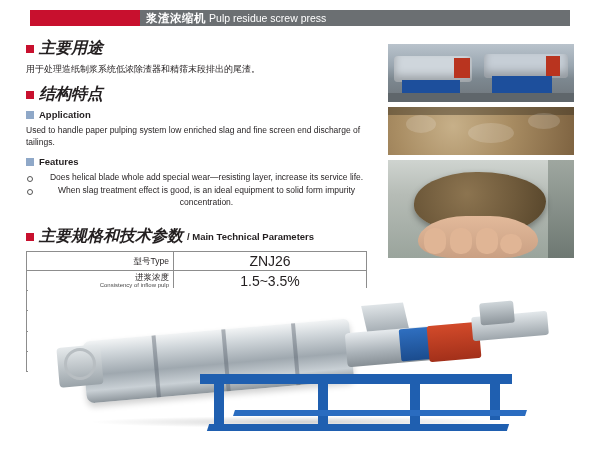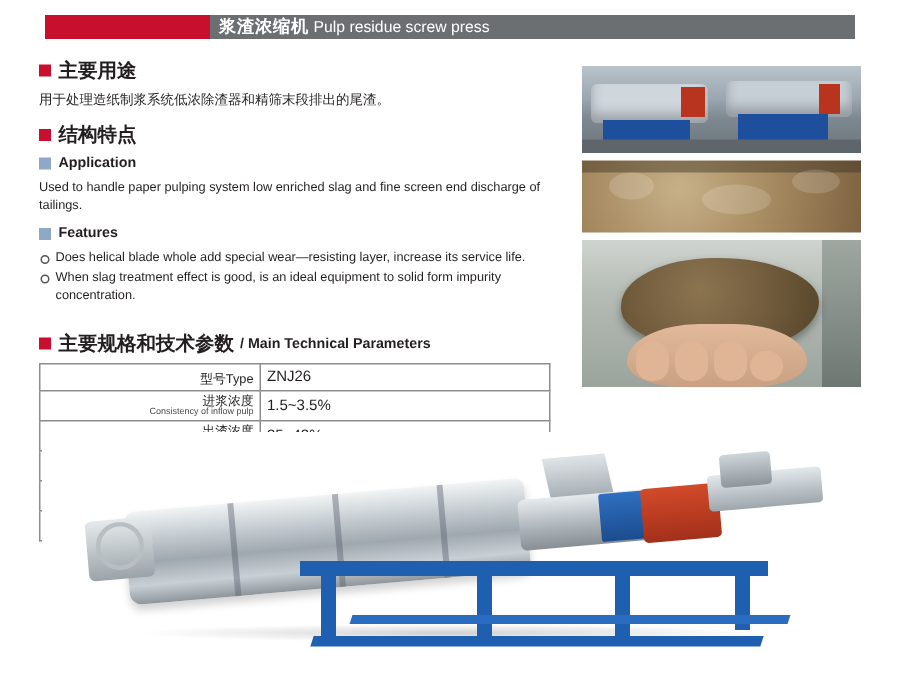--- a/index.html
+++ b/index.html
@@ -34,54 +34,54 @@
 
   
   .left{position:absolute;left:26px;top:38px;width:350px;}
 
   .sec-title{
     display:flex;align-items:center;margin:0 0 4px 0;
   }
   .sq{width:8px;height:8px;margin-right:5px;flex:none;}
   .sq-red{background:#c8102e;}
   .sq-blue{background:#8fa8c8;}
-  .sec-title .t{font-size:13px;font-weight:bold;color:#231f20;}
+  .sec-title .t{font-size:16px;font-weight:bold;color:#231f20;font-style:italic;}
   .sec-title .t-en{font-size:9.5px;font-weight:bold;color:#231f20;}
 
   .para{
     font-size:9px;line-height:13px;color:#231f20;margin:0 0 8px 0;
   }
   .list{margin:0 0 9px 0;padding:0;list-style:none;}
   .list li{
     font-size:9px;line-height:13px;color:#231f20;
     padding-left:11px;position:relative;margin-bottom:1px;
   }
   .list li:before{
     content:"";position:absolute;left:1px;top:4.5px;
     width:4px;height:4px;border:1px solid #555;border-radius:50%;
   }
   .para-en{
     font-size:8.5px;line-height:12px;color:#231f20;margin:0 0 8px 0;
   }
-  .list-en li{font-size:8.5px;line-height:12px;}
+  .list-en li{font-size:8.5px;line-height:12px;text-align:center;}
 
   
   .tbl-title{margin-top:18px;}
   .tbl{
     border-collapse:collapse;width:322px;margin-top:4px;
     table-layout:fixed;
   }
   .tbl td{
     border:1px solid #8d8d8d;
     padding:1px 4px;
     vertical-align:middle;
     height:15px;
   }
   .tbl td.c1{width:138px;text-align:right;}
-  .tbl td.c2{width:184px;text-align:left;font-size:10px;}
+  .tbl td.c2{width:184px;text-align:center;font-size:14px;}
   .cn-l{font-size:8.5px;display:block;line-height:10px;}
   .en-l{font-size:6px;color:#4a4a4a;display:block;line-height:7px;}
 
   
   .photos{position:absolute;left:388px;top:44px;width:186px;}
   .photo{width:186px;position:relative;overflow:hidden;margin-bottom:5px;
          border:0;}
   .p1{height:58px;}
   .p2{height:48px;}
   .p3{height:98px;}

